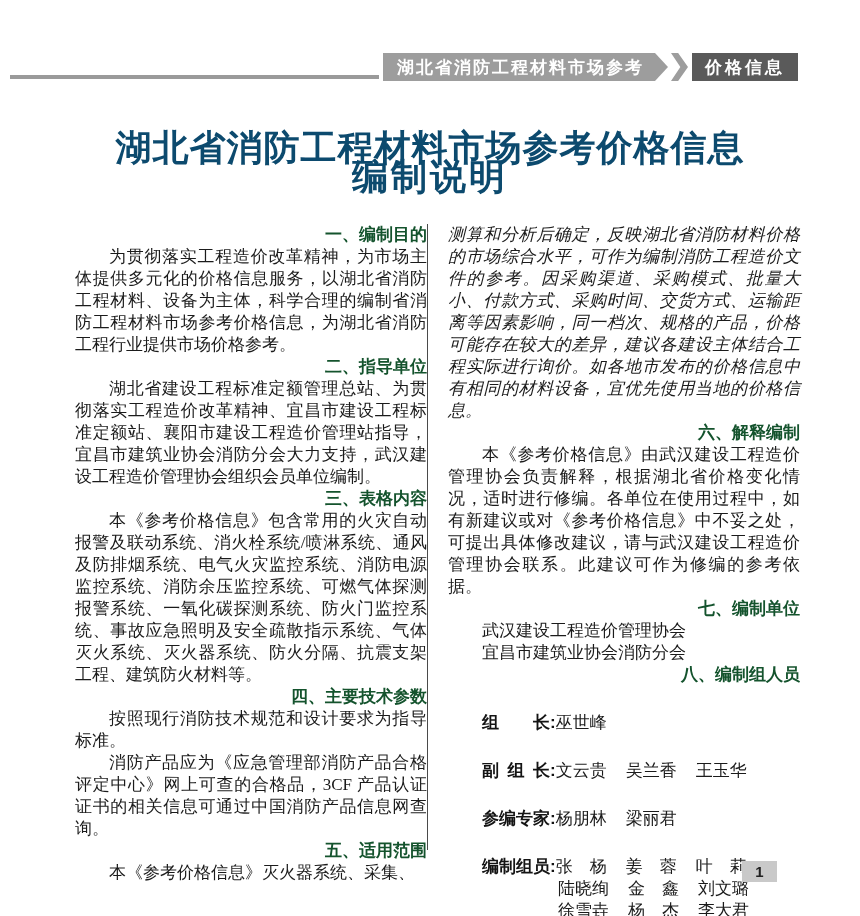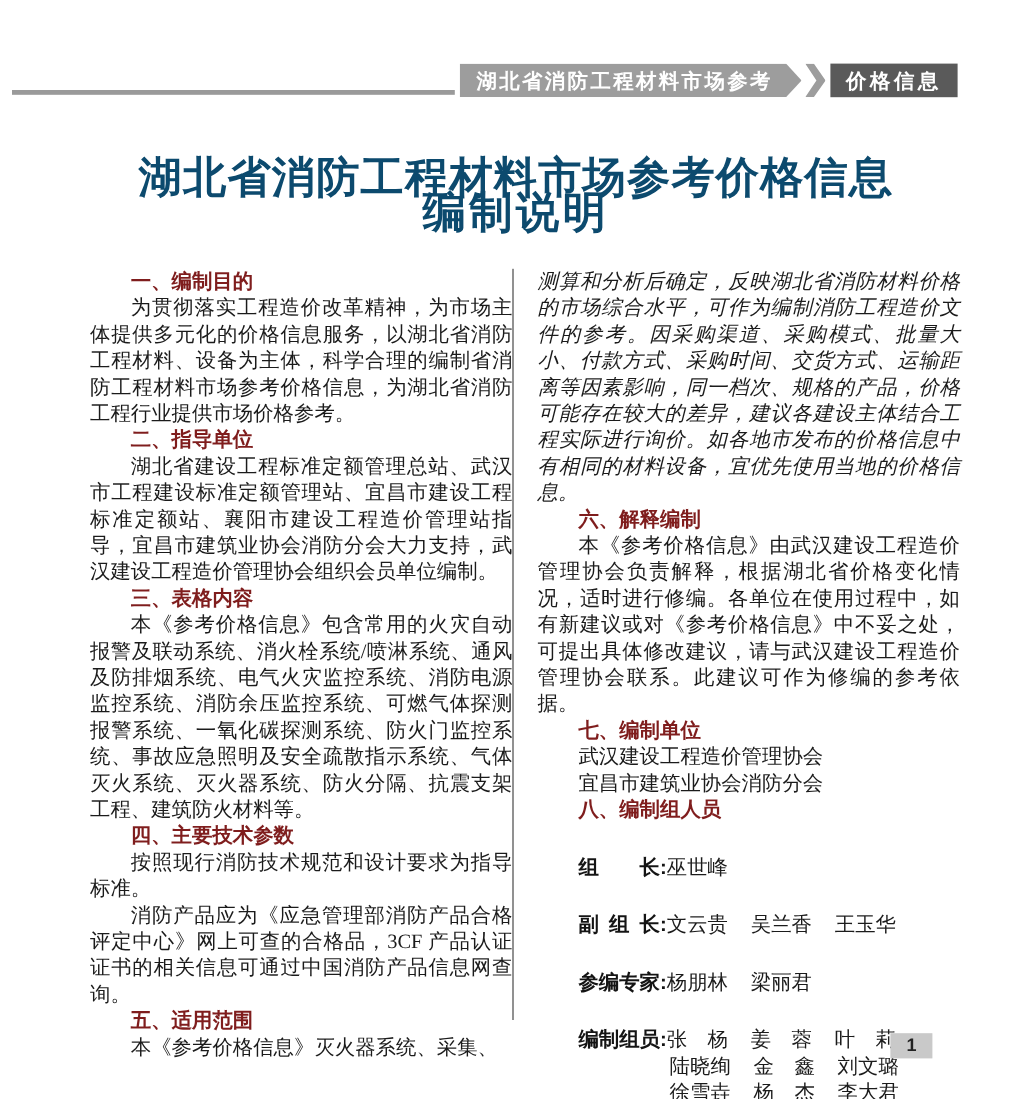--- a/index.html
+++ b/index.html
@@ -22,22 +22,22 @@
   .doc-title{position:absolute;left:67px;width:726px;text-align:center;
     font-weight:bold;font-size:36px;line-height:40px;color:#0c4a6e;
     font-family:"Liberation Sans","DejaVu Sans",sans-serif;}
   .doc-title.l1{top:128px;letter-spacing:1px;}
   .doc-title.l2{top:157px;letter-spacing:3px;}
   
   .columns{position:absolute;left:75px;top:224px;width:726px;display:flex;}
   .col{width:352px;font-size:17px;line-height:22px;text-align:justify;}
   .col-left{margin-right:21px;}
   .col-divider{position:absolute;left:352px;top:0;width:1px;height:626px;background:#4a4a4a;}
-  .sec-heading{font-weight:bold;text-indent:2em;text-align:left;
-    font-family:"Liberation Sans","DejaVu Sans",sans-serif;color:#7f1d1d;}
+  .sec-heading{font-weight:bold;text-indent:2em;text-align:right;
+    font-family:"Liberation Sans","DejaVu Sans",sans-serif;color:#14532d;}
   .para{margin:0;text-indent:2em;}
   .para-cont{margin:0;text-indent:0;font-style:italic;}
   .unit-line{text-indent:2em;text-align:left;}
   
   .roster-row{display:flex;margin-left:2em;align-items:baseline;text-align:left;}
   .r-label{font-weight:bold;white-space:nowrap;
     font-family:"Liberation Sans","DejaVu Sans",sans-serif;color:#141414;margin-top:26px;}
   .r-chars{display:inline-block;width:4em;text-align:justify;text-align-last:justify;}
   .r-spacer{display:inline-block;width:calc(4em + 8px);}
   .r-name{display:inline-block;width:3em;margin-right:19px;
@@ -62,21 +62,21 @@
 </div>
 
 <div class="doc-title l1">湖北省消防工程材料市场参考价格信息</div>
 <div class="doc-title l2">编制说明</div>
 
 <div class="columns">
   <div class="col col-left" id="left-col">
       <div class="sec-heading">一、编制目的</div>
       <p class="para">为贯彻落实工程造价改革精神，为市场主体提供多元化的价格信息服务，以湖北省消防工程材料、设备为主体，科学合理的编制省消防工程材料市场参考价格信息，为湖北省消防工程行业提供市场价格参考。</p>
       <div class="sec-heading">二、指导单位</div>
-      <p class="para">湖北省建设工程标准定额管理总站、武汉市工程建设标准定额管理站、宜昌市建设工程标准定额站、襄阳市建设工程造价管理站指导，宜昌市建筑业协会消防分会大力支持，武汉建设工程造价管理协会组织会员单位编制。</p>
+      <p class="para">湖北省建设工程标准定额管理总站、为贯彻落实工程造价改革精神、宜昌市建设工程标准定额站、襄阳市建设工程造价管理站指导，宜昌市建筑业协会消防分会大力支持，武汉建设工程造价管理协会组织会员单位编制。</p>
       <div class="sec-heading">三、表格内容</div>
       <p class="para">本《参考价格信息》包含常用的火灾自动报警及联动系统、消火栓系统/喷淋系统、通风及防排烟系统、电气火灾监控系统、消防电源监控系统、消防余压监控系统、可燃气体探测报警系统、一氧化碳探测系统、防火门监控系统、事故应急照明及安全疏散指示系统、气体灭火系统、灭火器系统、防火分隔、抗震支架工程、建筑防火材料等。</p>
       <div class="sec-heading">四、主要技术参数</div>
       <p class="para">按照现行消防技术规范和设计要求为指导标准。</p>
       <p class="para">消防产品应为《应急管理部消防产品合格评定中心》网上可查的合格品，3CF 产品认证证书的相关信息可通过中国消防产品信息网查询。</p>
       <div class="sec-heading">五、适用范围</div>
       <p class="para">本《参考价格信息》灭火器系统、采集、</p>
     </div>
   <div class="col-divider"></div>
   <div class="col" id="right-col">

